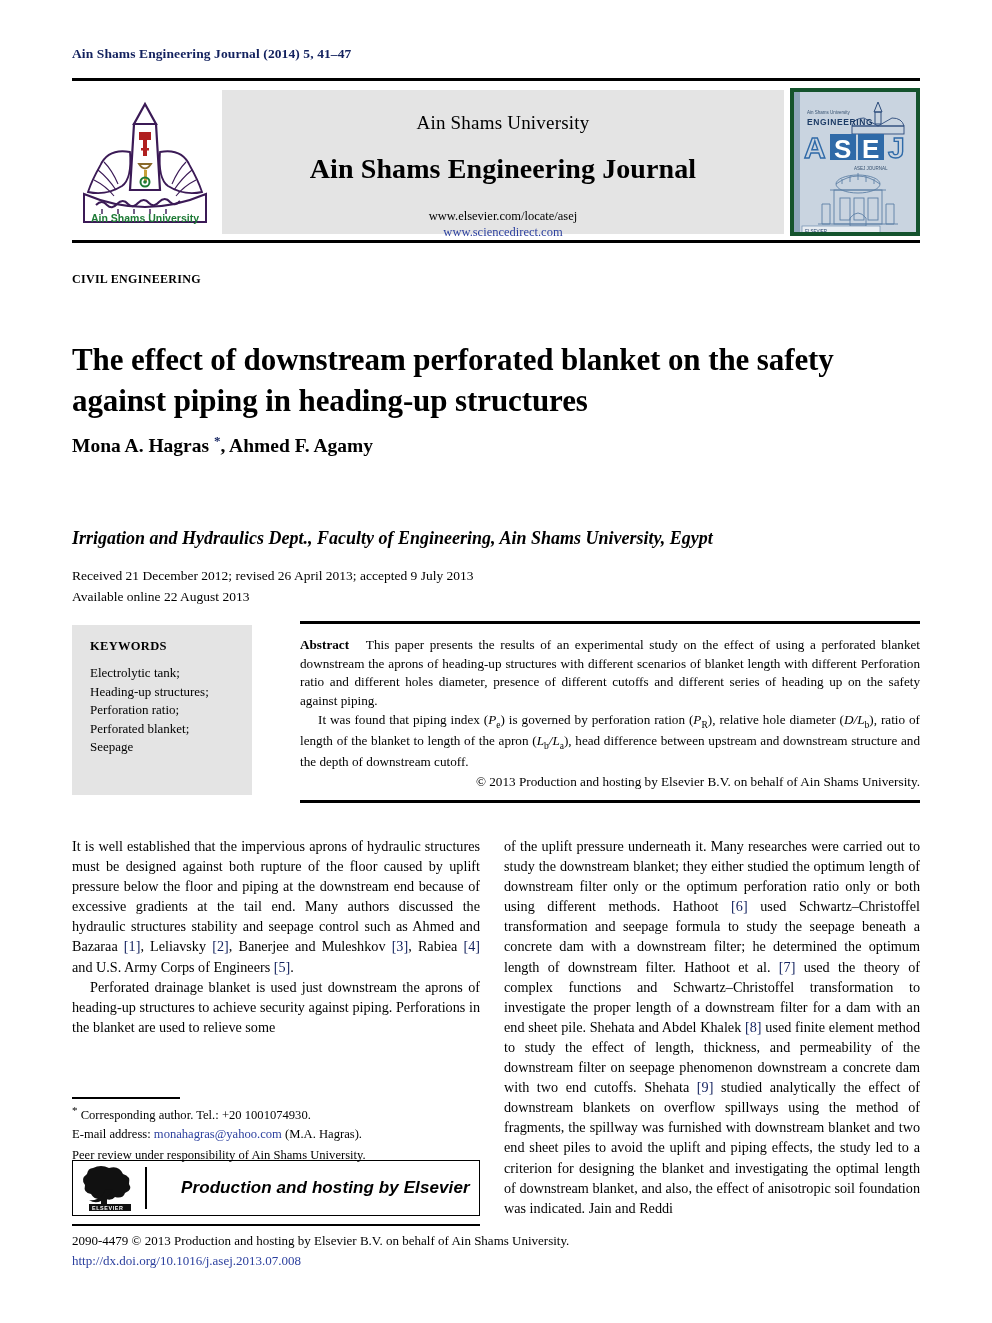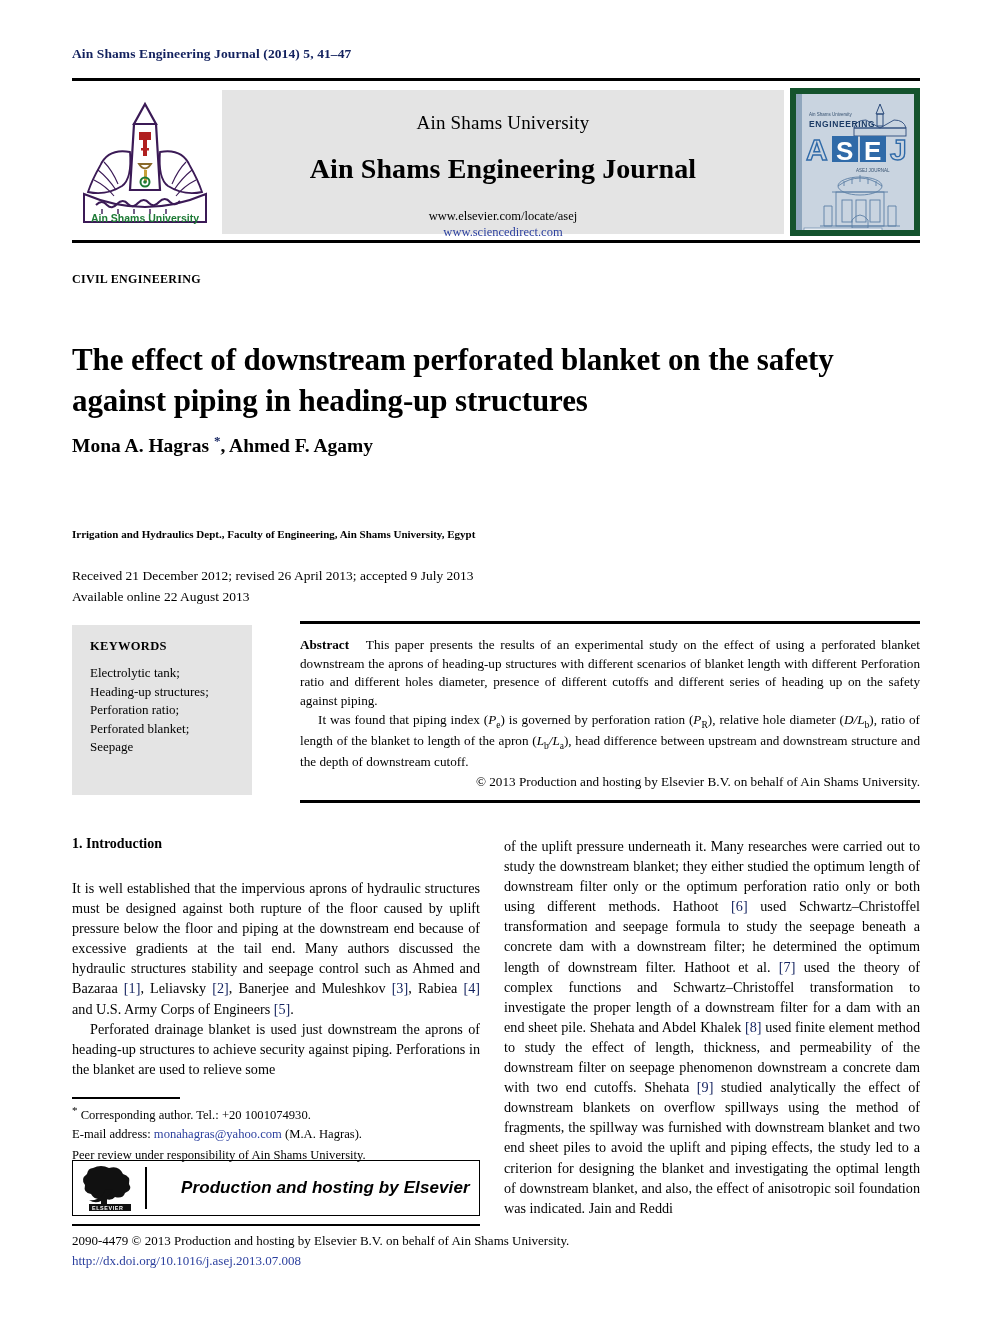--- a/index.html
+++ b/index.html
@@ -89,21 +89,21 @@
     color: #2b3f9e;
     margin-top: 1px;
   }
   .cover-box {
     position: absolute;
     left: 718px;
     top: 0px;
     width: 130px;
     height: 148px;
     background: #ffffff;
-    border: 6px solid #14532d;
+    border: 4px solid #14532d;
     box-sizing: border-box;
     overflow: hidden;
   }
   .rule-mast-bottom {
     position: absolute;
     left: 72px;
     top: 240px;
     width: 848px;
     height: 2.5px;
     background: #000;
@@ -137,21 +137,22 @@
   }
   .authors sup {
     font-size: 13px;
     color: #12215e;
     vertical-align: super;
   }
   .affil {
     position: absolute;
     left: 72px;
     top: 528px;
-    font-size: 11px;
+    font-size: 18px;
+    font-style: italic;
     font-weight: bold;
   }
   .dates {
     position: absolute;
     left: 72px;
     top: 543px;
     width: 700px;
     font-size: 13.5px;
     line-height: 1.55;
     padding-top: 23px;
@@ -436,21 +437,20 @@
 
   <div class="abs-rule-top"></div>
   <div class="abstract">
     <p><span class="ahead">Abstract</span>&nbsp;&nbsp;&nbsp;<span>This paper presents the results of an experimental study on the effect of using a perforated blanket downstream the aprons of heading-up structures with different scenarios of blanket length with different Perforation ratio and different holes diameter, presence of different cutoffs and different series of heading up on the safety against piping.</span></p>
     <p class="p2"><span>It was found that piping index (</span><i>P</i><sub>e</sub><span>) is governed by perforation ration (</span><i>P</i><sub>R</sub><span>), relative hole diameter (</span><i>D</i><i>/L</i><sub>b</sub><span>), ratio of length of the blanket to length of the apron (</span><i>L</i><sub>b</sub><i>/L</i><sub>a</sub><span>), head difference between upstream and downstream structure and the depth of downstream cutoff.</span></p>
     <span class="copy">© 2013 Production and hosting by Elsevier B.V. on behalf of Ain Shams University.</span>
   </div>
   <div class="abs-rule-bottom"></div>
 
   <div class="col-left">
-    <h2 class="h2">1. Introduction</h2>
     <p class="body-p"><span>It is well established that the impervious aprons of hydraulic structures must be designed against both rupture of the floor caused by uplift pressure below the floor and piping at the downstream end because of excessive gradients at the tail end. Many authors discussed the hydraulic structures stability and seepage control such as Ahmed and Bazaraa </span><span class="cite">[1]</span><span>, Leliavsky </span><span class="cite">[2]</span><span>, Banerjee and Muleshkov </span><span class="cite">[3]</span><span>, Rabiea </span><span class="cite">[4]</span><span> and U.S. Army Corps of Engineers </span><span class="cite">[5]</span><span>.</span></p>
     <p class="body-p">Perforated drainage blanket is used just downstream the aprons of heading-up structures to achieve security against piping. Perforations in the blanket are used to relieve some</p>
   </div>
 
   <div class="col-right">
     <p class="body-p"><span>of the uplift pressure underneath it. Many researches were carried out to study the downstream blanket; they either studied the optimum length of downstream filter only or the optimum perforation ratio only or both using different methods. Hathoot </span><span class="cite">[6]</span><span> used Schwartz–Christoffel transformation and seepage formula to study the seepage beneath a concrete dam with a downstream filter; he determined the optimum length of downstream filter. Hathoot et al. </span><span class="cite">[7]</span><span> used the theory of complex functions and Schwartz–Christoffel transformation to investigate the proper length of a downstream filter for a dam with an end sheet pile. Shehata and Abdel Khalek </span><span class="cite">[8]</span><span> used finite element method to study the effect of length, thickness, and permeability of the downstream filter on seepage phenomenon downstream a concrete dam with two end cutoffs. Shehata </span><span class="cite">[9]</span><span> studied analytically the effect of downstream blankets on overflow spillways using the method of fragments, the spillway was furnished with downstream blanket and two end sheet piles to avoid the uplift and piping effects, the study led to a criterion for designing the blanket and investigating the optimal length of downstream blanket, and also, the effect of anisotropic soil foundation was indicated. Jain and Reddi</span></p>
   </div>
 
   <div class="fn-rule"></div>
   <div class="footnotes">

